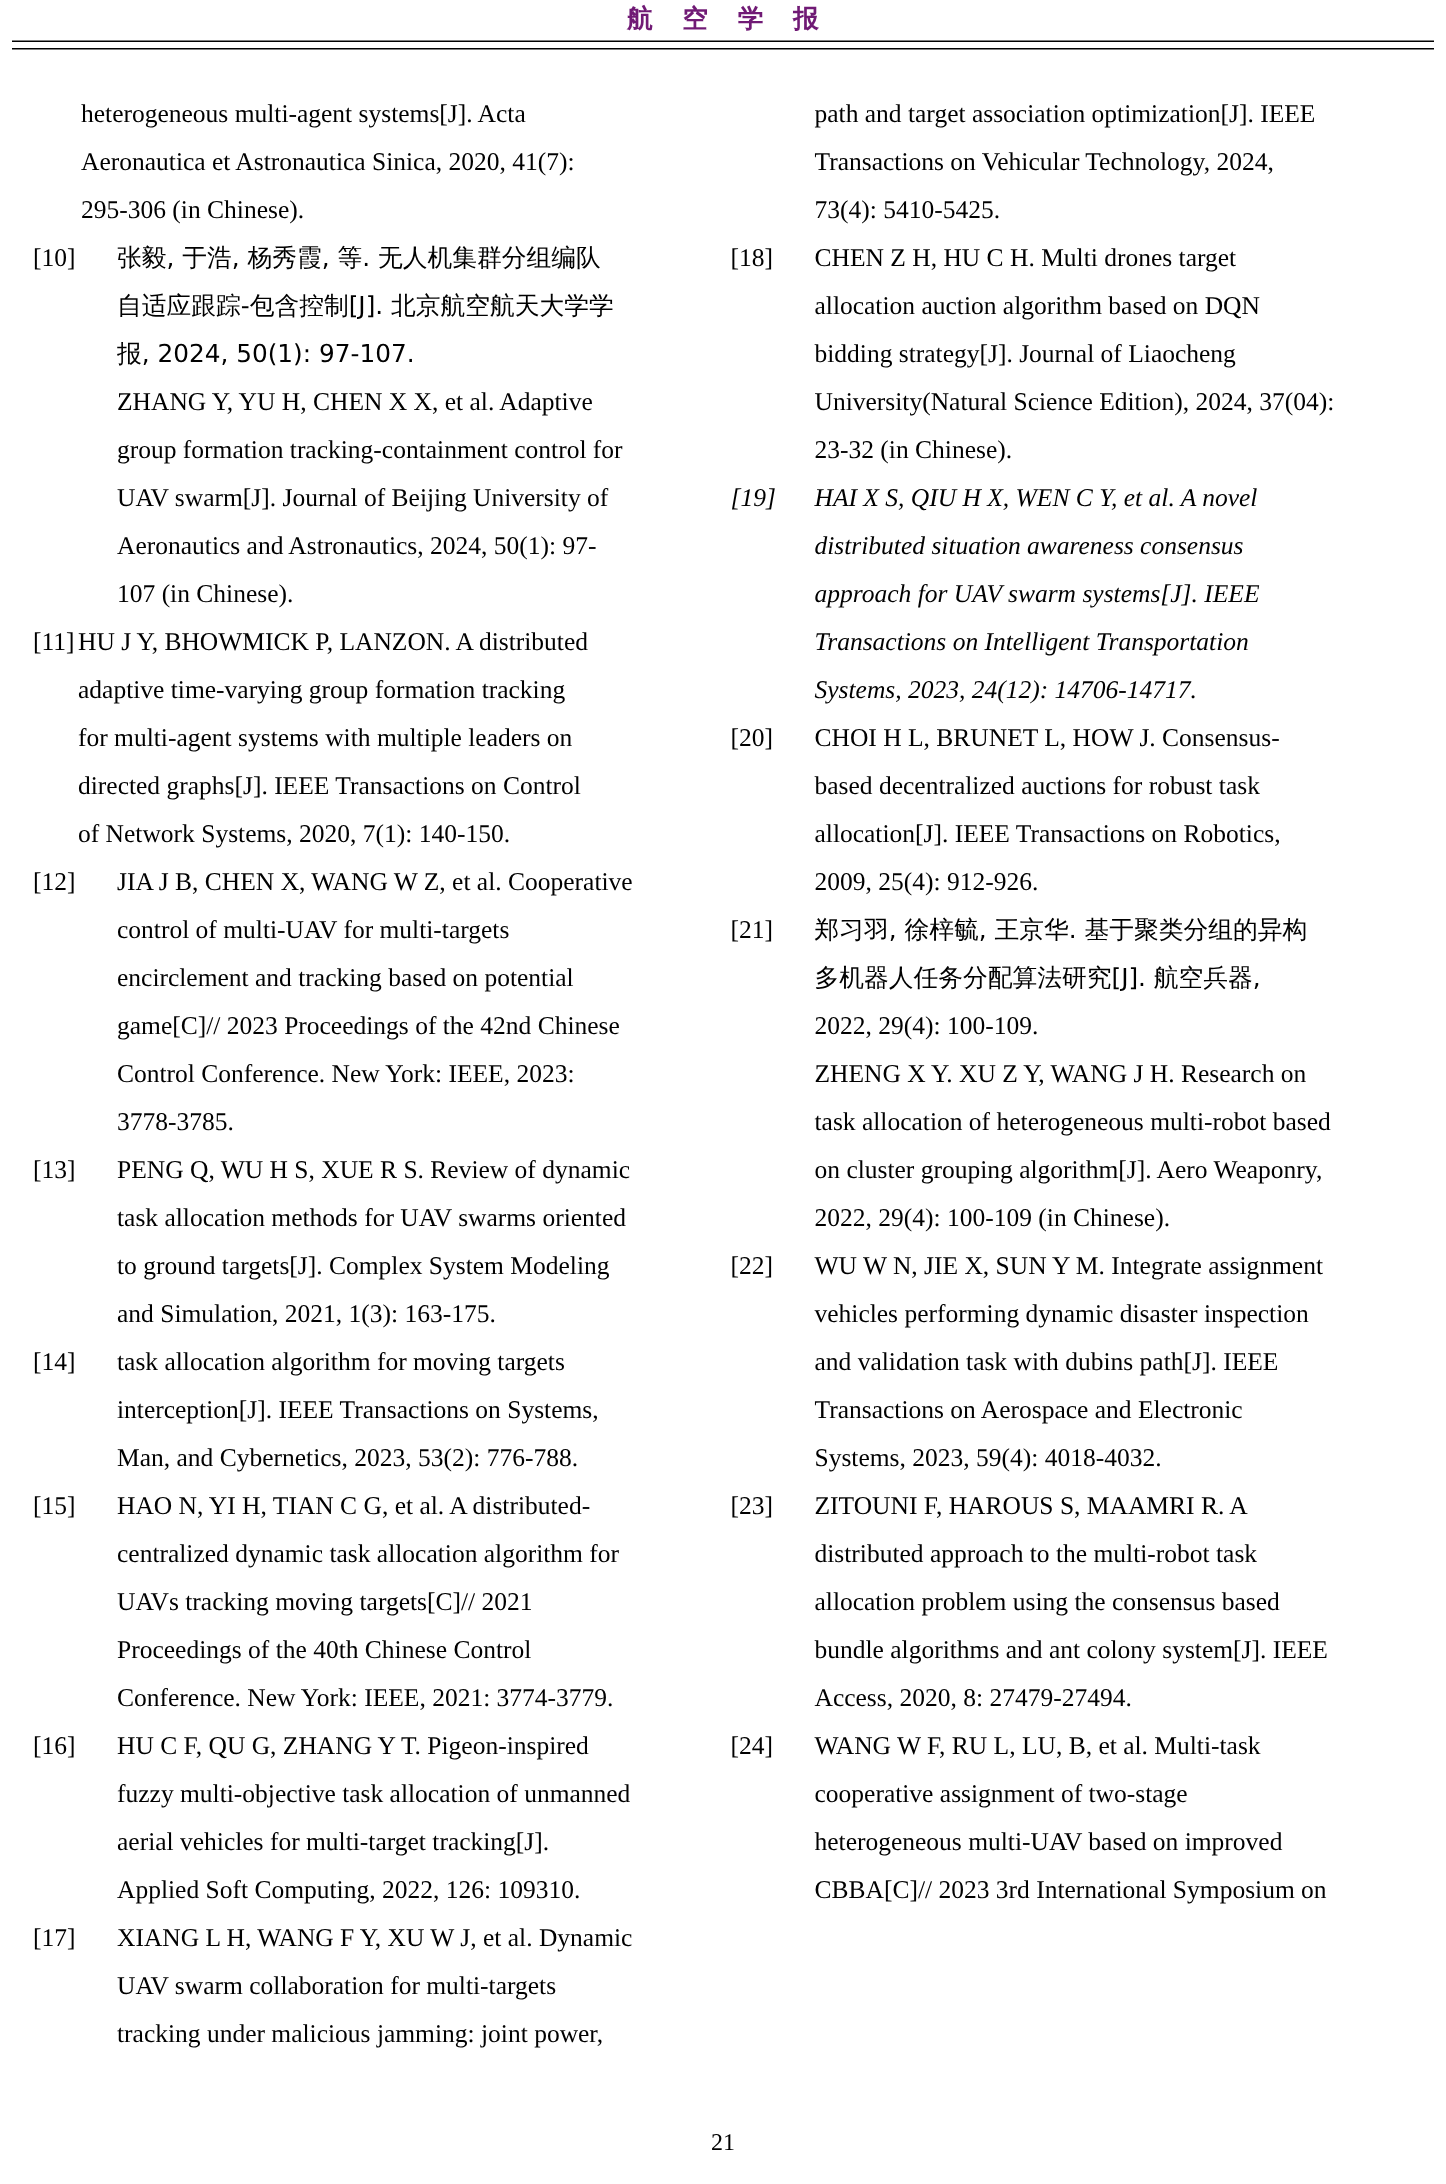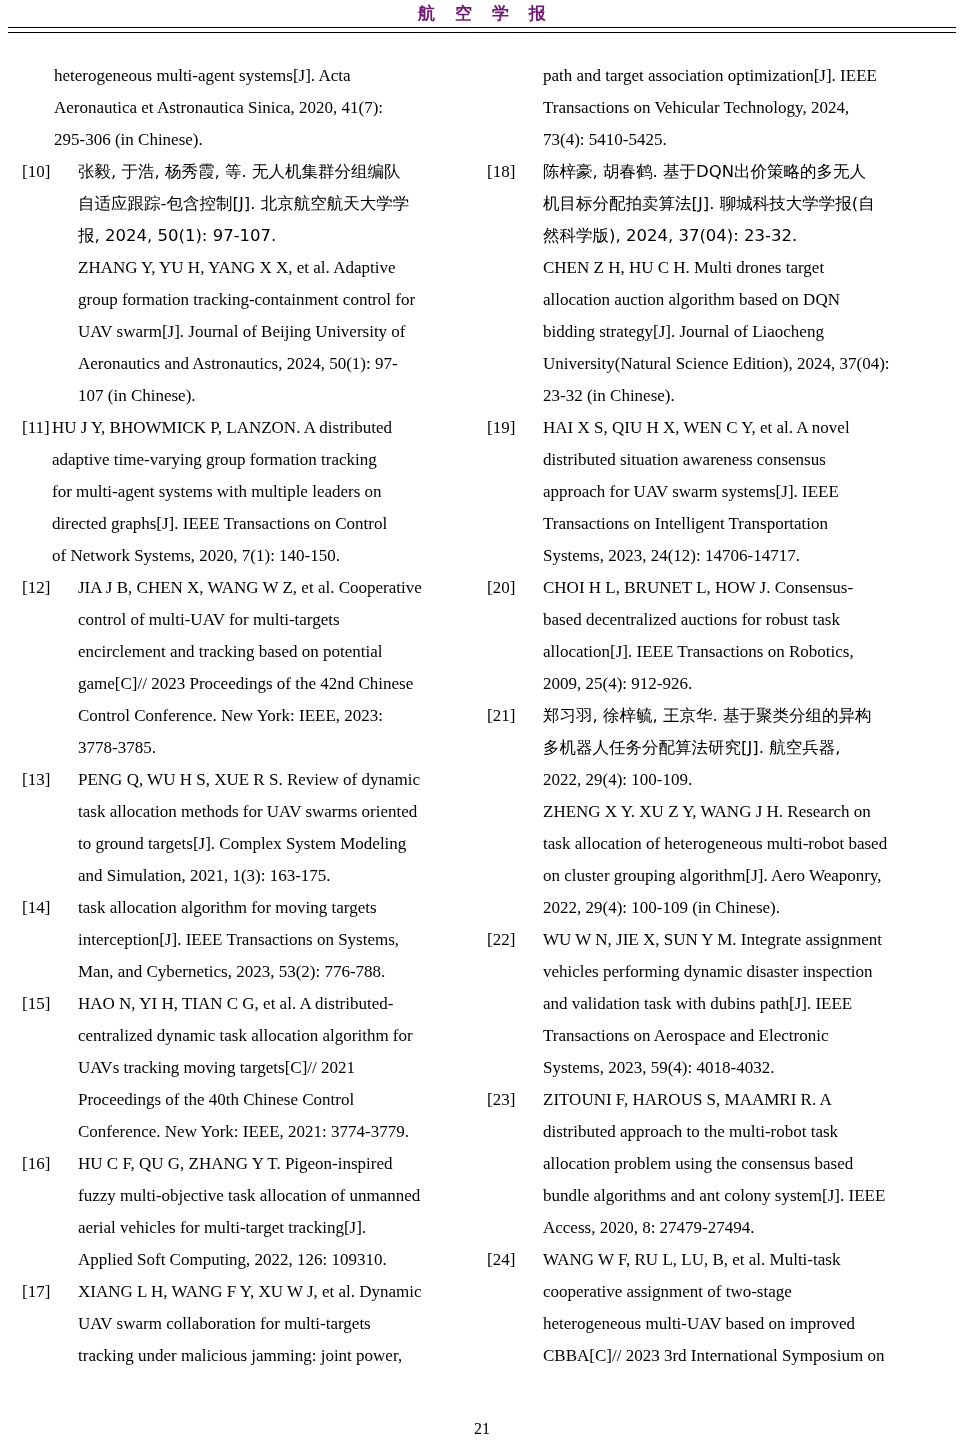--- a/index.html
+++ b/index.html
@@ -116,21 +116,21 @@
         <div style="font-size: 17px; font-family: &quot;Liberation Serif&quot;, &quot;DejaVu Serif&quot;, serif; line-height: 32px; white-space: nowrap; overflow: visible;">295-306 (in Chinese).</div>
       </div>
       <div class="ref" style="padding-left: 54px;">
         <div class="ref-label" style="left: -2px;">[10]</div>
         <div>
           <div style="font-size: 16.5px; font-family: &quot;DejaVu Sans&quot;, &quot;Liberation Sans&quot;, sans-serif; line-height: 32px; white-space: nowrap; overflow: visible;">张毅, 于浩, 杨秀霞, 等. 无人机集群分组编队</div>
           <div style="font-size: 16.5px; font-family: &quot;DejaVu Sans&quot;, &quot;Liberation Sans&quot;, sans-serif; line-height: 32px; white-space: nowrap; overflow: visible;">自适应跟踪-包含控制[J]. 北京航空航天大学学</div>
           <div style="font-size: 16.5px; font-family: &quot;DejaVu Sans&quot;, &quot;Liberation Sans&quot;, sans-serif; line-height: 32px; white-space: nowrap; overflow: visible;">报, 2024, 50(1): 97-107.</div>
         </div>
         <div>
-          <div style="font-size: 17px; font-family: &quot;Liberation Serif&quot;, &quot;DejaVu Serif&quot;, serif; line-height: 32px; white-space: nowrap; overflow: visible;">ZHANG Y, YU H, YANG X X, et al. Adaptive</div>
+          <div style="font-size: 17px; font-family: &quot;Liberation Serif&quot;, &quot;DejaVu Serif&quot;, serif; line-height: 32px; white-space: nowrap; overflow: visible;">ZHANG Y, YU H, CHEN X X, et al. Adaptive</div>
           <div style="font-size: 17px; font-family: &quot;Liberation Serif&quot;, &quot;DejaVu Serif&quot;, serif; line-height: 32px; white-space: nowrap; overflow: visible;">group formation tracking-containment control for</div>
           <div style="font-size: 17px; font-family: &quot;Liberation Serif&quot;, &quot;DejaVu Serif&quot;, serif; line-height: 32px; white-space: nowrap; overflow: visible;">UAV swarm[J]. Journal of Beijing University of</div>
           <div style="font-size: 17px; font-family: &quot;Liberation Serif&quot;, &quot;DejaVu Serif&quot;, serif; line-height: 32px; white-space: nowrap; overflow: visible;">Aeronautics and Astronautics, 2024, 50(1): 97-</div>
           <div style="font-size: 17px; font-family: &quot;Liberation Serif&quot;, &quot;DejaVu Serif&quot;, serif; line-height: 32px; white-space: nowrap; overflow: visible;">107 (in Chinese).</div>
         </div>
       </div>
       <div class="ref" style="padding-left: 28px;">
         <div class="ref-label" style="left: -2px;">[11]</div>
         <div>
           <div style="font-size: 17px; font-family: &quot;Liberation Serif&quot;, &quot;DejaVu Serif&quot;, serif; line-height: 32px; white-space: nowrap; overflow: visible;">HU J Y, BHOWMICK P, LANZON. A distributed</div>
@@ -198,33 +198,28 @@
     </div>
   <div class="col col-right" id="col-right">
       <div class="cont">
         <div style="font-size: 17px; font-family: &quot;Liberation Serif&quot;, &quot;DejaVu Serif&quot;, serif; line-height: 32px; white-space: nowrap; overflow: visible;">path and target association optimization[J]. IEEE</div>
         <div style="font-size: 17px; font-family: &quot;Liberation Serif&quot;, &quot;DejaVu Serif&quot;, serif; line-height: 32px; white-space: nowrap; overflow: visible;">Transactions on Vehicular Technology, 2024,</div>
         <div style="font-size: 17px; font-family: &quot;Liberation Serif&quot;, &quot;DejaVu Serif&quot;, serif; line-height: 32px; white-space: nowrap; overflow: visible;">73(4): 5410-5425.</div>
       </div>
       <div class="ref" style="padding-left: 56px;">
         <div class="ref-label">[18]</div>
         <div>
-          <div style="font-size: 16.5px; font-family: &quot;DejaVu Sans&quot;, &quot;Liberation Sans&quot;, sans-serif; line-height: 32px; white-space: nowrap; overflow: visible;">陈梓豪, 胡春鹤. 基于DQN出价策略的多无人</div>
-          <div style="font-size: 16.5px; font-family: &quot;DejaVu Sans&quot;, &quot;Liberation Sans&quot;, sans-serif; line-height: 32px; white-space: nowrap; overflow: visible;">机目标分配拍卖算法[J]. 聊城科技大学学报(自</div>
-          <div style="font-size: 16.5px; font-family: &quot;DejaVu Sans&quot;, &quot;Liberation Sans&quot;, sans-serif; line-height: 32px; white-space: nowrap; overflow: visible;">然科学版), 2024, 37(04): 23-32.</div>
-        </div>
-        <div>
           <div style="font-size: 17px; font-family: &quot;Liberation Serif&quot;, &quot;DejaVu Serif&quot;, serif; line-height: 32px; white-space: nowrap; overflow: visible;">CHEN Z H, HU C H. Multi drones target</div>
           <div style="font-size: 17px; font-family: &quot;Liberation Serif&quot;, &quot;DejaVu Serif&quot;, serif; line-height: 32px; white-space: nowrap; overflow: visible;">allocation auction algorithm based on DQN</div>
           <div style="font-size: 17px; font-family: &quot;Liberation Serif&quot;, &quot;DejaVu Serif&quot;, serif; line-height: 32px; white-space: nowrap; overflow: visible;">bidding strategy[J]. Journal of Liaocheng</div>
           <div style="font-size: 17px; font-family: &quot;Liberation Serif&quot;, &quot;DejaVu Serif&quot;, serif; line-height: 32px; white-space: nowrap; overflow: visible;">University(Natural Science Edition), 2024, 37(04):</div>
           <div style="font-size: 17px; font-family: &quot;Liberation Serif&quot;, &quot;DejaVu Serif&quot;, serif; line-height: 32px; white-space: nowrap; overflow: visible;">23-32 (in Chinese).</div>
         </div>
       </div>
-      <div class="ref" style="padding-left: 56px;">
+      <div class="ref" style="padding-left: 56px; font-style: italic;">
         <div class="ref-label">[19]</div>
         <div>
           <div style="font-size: 17px; font-family: &quot;Liberation Serif&quot;, &quot;DejaVu Serif&quot;, serif; line-height: 32px; white-space: nowrap; overflow: visible;">HAI X S, QIU H X, WEN C Y, et al. A novel</div>
           <div style="font-size: 17px; font-family: &quot;Liberation Serif&quot;, &quot;DejaVu Serif&quot;, serif; line-height: 32px; white-space: nowrap; overflow: visible;">distributed situation awareness consensus</div>
           <div style="font-size: 17px; font-family: &quot;Liberation Serif&quot;, &quot;DejaVu Serif&quot;, serif; line-height: 32px; white-space: nowrap; overflow: visible;">approach for UAV swarm systems[J]. IEEE</div>
           <div style="font-size: 17px; font-family: &quot;Liberation Serif&quot;, &quot;DejaVu Serif&quot;, serif; line-height: 32px; white-space: nowrap; overflow: visible;">Transactions on Intelligent Transportation</div>
           <div style="font-size: 17px; font-family: &quot;Liberation Serif&quot;, &quot;DejaVu Serif&quot;, serif; line-height: 32px; white-space: nowrap; overflow: visible;">Systems, 2023, 24(12): 14706-14717.</div>
         </div>
       </div>
       <div class="ref" style="padding-left: 56px;">

